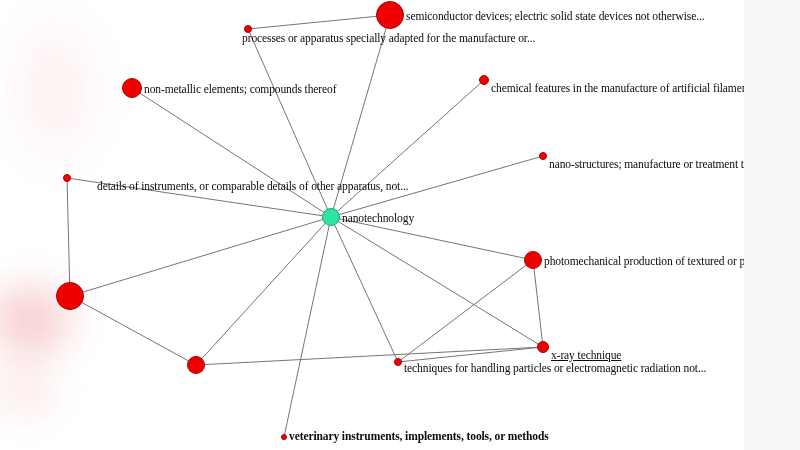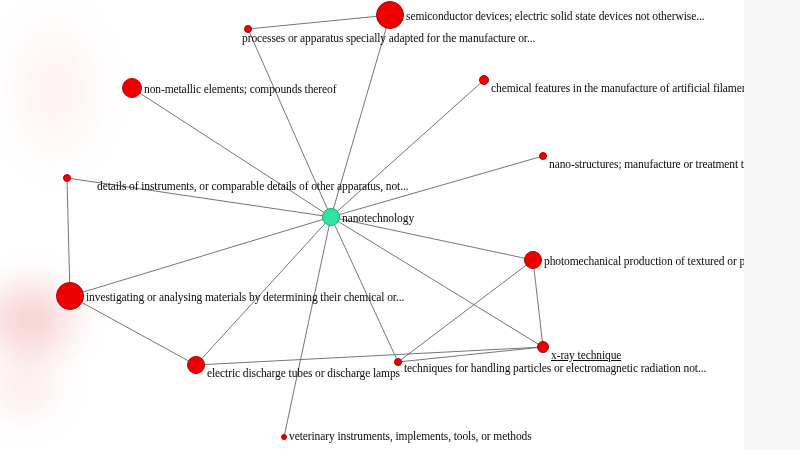--- a/index.html
+++ b/index.html
@@ -135,25 +135,23 @@
         <div class="node-label" style="left: 491px; top: 88px;">chemical features in the manufacture of artificial filaments, thre</div>
         <div class="node-dot" title="non-metallic elements; compounds thereof" style="left: 132px; top: 88px; width: 20px; height: 20px; background: rgb(238, 0, 0); border: 1px solid rgb(176, 0, 0);"></div>
         <div class="node-label" style="left: 144px; top: 89px;">non-metallic elements; compounds thereof</div>
         <div class="node-dot" title="nano-structures; manufacture or treatment there" style="left: 543px; top: 156px; width: 8px; height: 8px; background: rgb(238, 0, 0); border: 1px solid rgb(176, 0, 0);"></div>
         <div class="node-label" style="left: 549px; top: 164px;">nano-structures; manufacture or treatment there</div>
         <div class="node-dot" title="details of instruments, or comparable details of other apparatus, not..." style="left: 67px; top: 178px; width: 8px; height: 8px; background: rgb(238, 0, 0); border: 1px solid rgb(176, 0, 0);"></div>
         <div class="node-label" style="left: 73px; top: 186px; margin-left: 24px;">details of instruments, or comparable details of other apparatus, not...</div>
         <div class="node-dot" title="photomechanical production of textured or patterne" style="left: 533px; top: 260px; width: 18px; height: 18px; background: rgb(238, 0, 0); border: 1px solid rgb(176, 0, 0);"></div>
         <div class="node-label" style="left: 544px; top: 261px;">photomechanical production of textured or patterne</div>
         <div class="node-dot" title="investigating or analysing materials by determining their chemical or..." style="left: 70px; top: 296px; width: 28px; height: 28px; background: rgb(238, 0, 0); border: 1px solid rgb(176, 0, 0);"></div>
-        <div class="node-label" style="left: 86px; top: 297px;">investigating or analysing materials by determining their chemical or...</div>
         <div class="node-dot" title="x-ray technique" style="left: 543px; top: 347px; width: 12px; height: 12px; background: rgb(238, 0, 0); border: 1px solid rgb(176, 0, 0);"></div>
         <div class="node-label" style="left: 551px; top: 355px; text-decoration: underline;">x-ray technique</div>
         <div class="node-dot" title="electric discharge tubes or discharge lamps" style="left: 196px; top: 365px; width: 18px; height: 18px; background: rgb(238, 0, 0); border: 1px solid rgb(176, 0, 0);"></div>
-        <div class="node-label" style="left: 207px; top: 373px;">electric discharge tubes or discharge lamps</div>
         <div class="node-dot" title="techniques for handling particles or electromagnetic radiation not..." style="left: 398px; top: 362px; width: 8px; height: 8px; background: rgb(238, 0, 0); border: 1px solid rgb(176, 0, 0);"></div>
         <div class="node-label" style="left: 404px; top: 368px;">techniques for handling particles or electromagnetic radiation not...</div>
         <div class="node-dot" title="veterinary instruments, implements, tools, or methods" style="left: 284px; top: 437px; width: 6px; height: 6px; background: rgb(238, 0, 0); border: 1px solid rgb(176, 0, 0);"></div>
-        <div class="node-label" style="left: 289px; top: 436px;">veterinary instruments, implements, tools, or methods</div>
+        <div class="node-label" style="left: 289px; top: 436px; font-weight: bold;">veterinary instruments, implements, tools, or methods</div>
       </div>
 
   </div>
 </div>
 
 </body></html>

